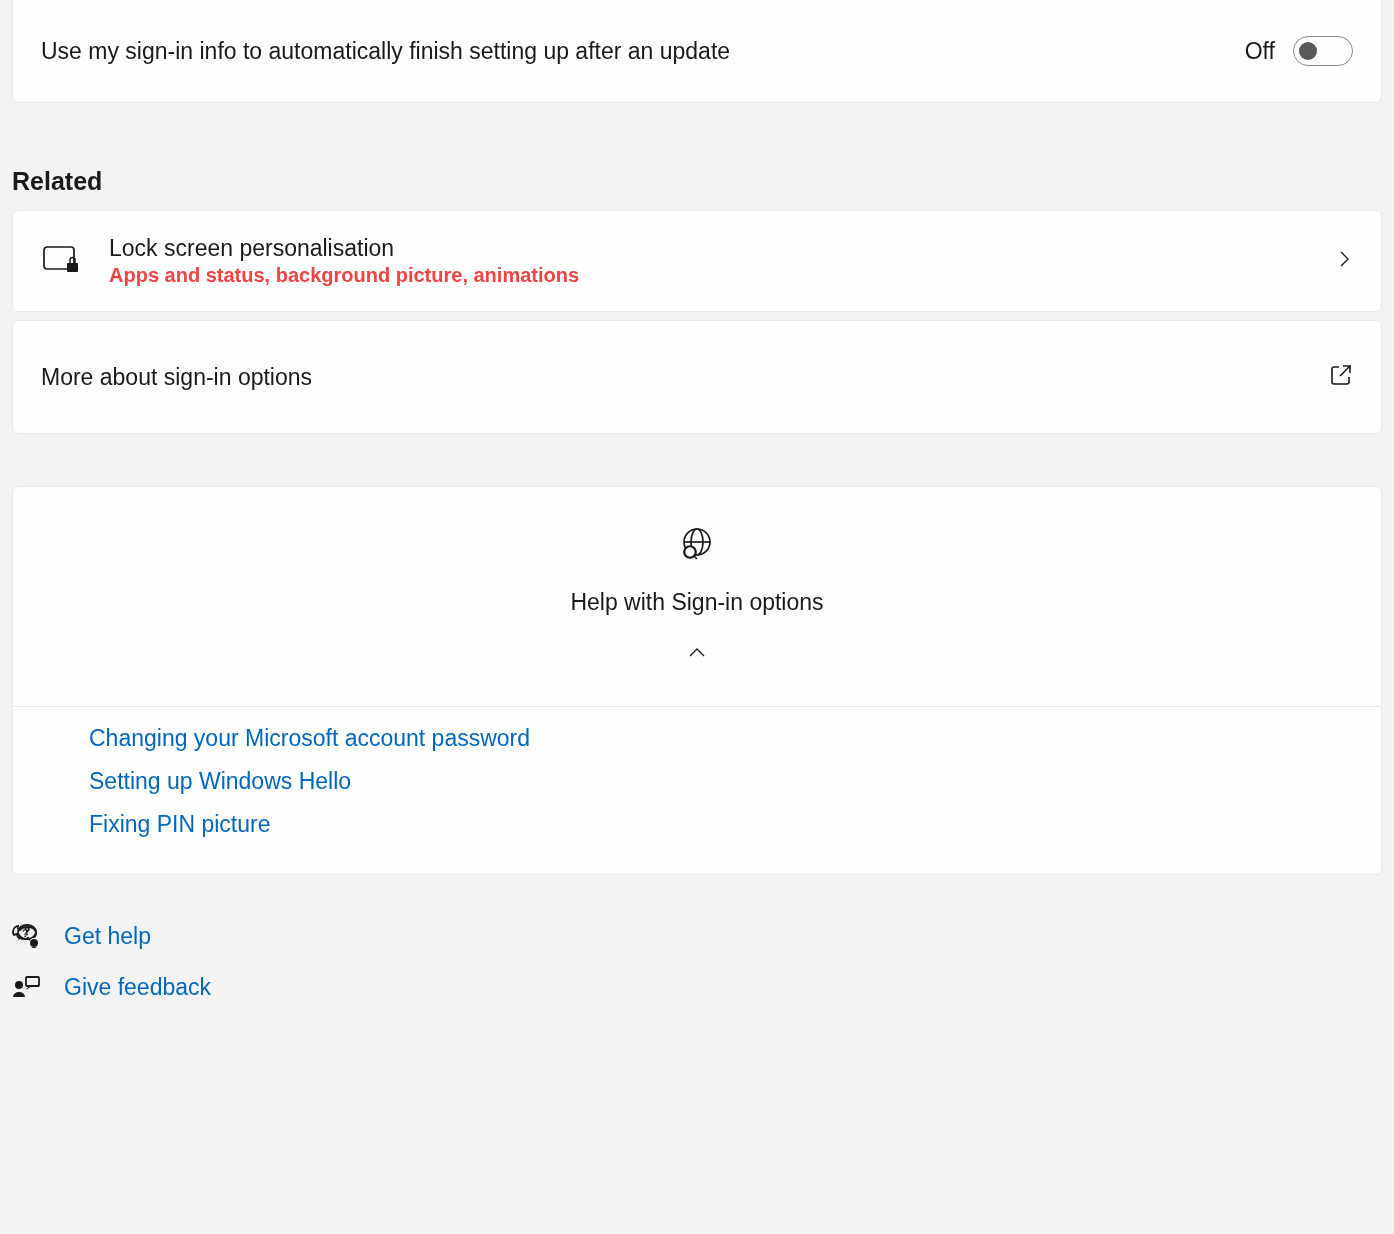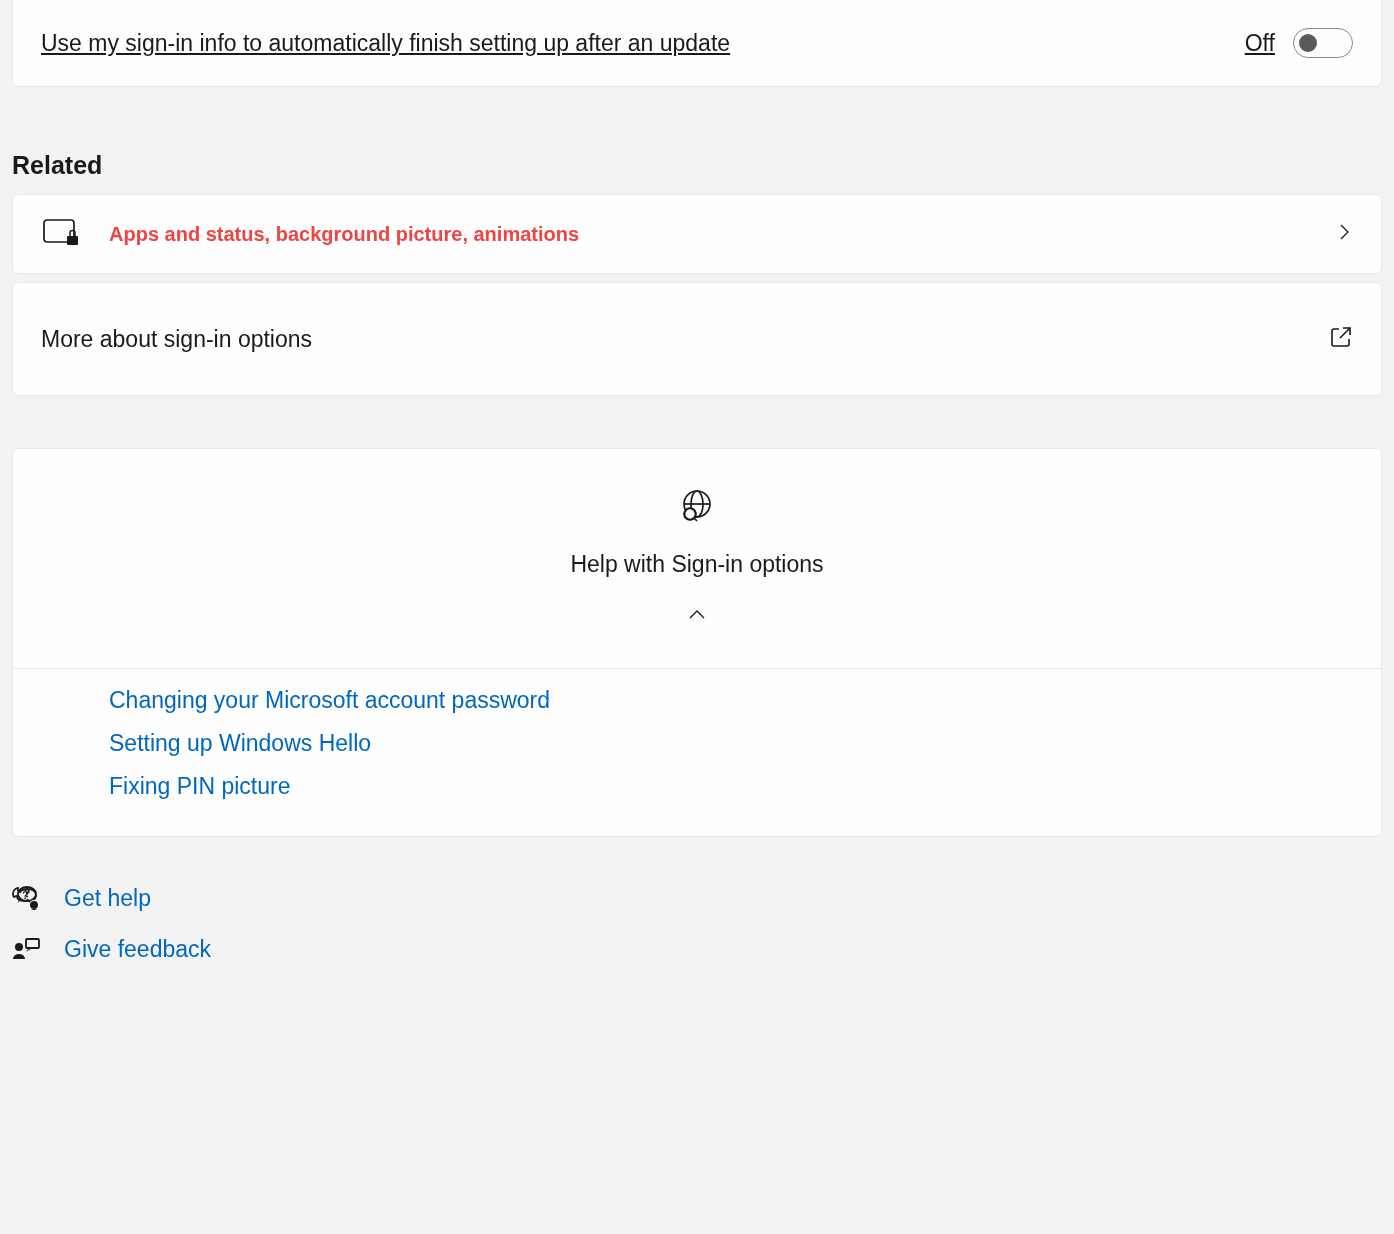--- a/index.html
+++ b/index.html
@@ -21,22 +21,21 @@
       margin: 0 12px 8px 12px;
     }
     .setting-row {
       display: flex;
       align-items: center;
       padding: 30px 28px;
       gap: 20px;
       cursor: pointer;
     }
     .setting-row.top {
-      padding: 28px 28px;
-      text-decoration: underline;
+      padding: 36px 28px;
     }
     .setting-label {
       font-size: 23px;
       font-weight: 400;
       color: #1a1a1a;
       flex: 1;
     }
     .toggle-container {
       display: flex;
       align-items: center;
@@ -131,21 +130,21 @@
       padding: 18px 28px 36px 28px;
       display: flex;
       flex-direction: column;
       gap: 16px;
     }
     .help-link {
       font-size: 23px;
       font-weight: 400;
       color: #0067c0;
       text-decoration: none;
-      margin-left: 68px;
+      margin-left: 48px;
       cursor: pointer;
       display: inline-block;
       width: fit-content;
     }
     .bottom-links {
       margin: 48px 12px 24px 12px;
       display: flex;
       flex-direction: column;
       gap: 24px;
     }
@@ -186,20 +185,21 @@
 <div class="card">
   <div class="related-row">
     <div class="row-icon-slot">
       <svg width="36" height="30" viewBox="0 0 36 30" fill="none" stroke="#1a1a1a" stroke-width="1.7">
         <rect x="1" y="1" width="30" height="22" rx="3"></rect>
         <rect x="24" y="17" width="11" height="9" rx="1" fill="#1a1a1a" stroke="none"></rect>
         <path d="M27 17 v-3 a2.5 2.5 0 0 1 5 0 v3" stroke="#1a1a1a" stroke-width="1.5" fill="none"></path>
       </svg>
     </div>
     <div class="row-text">
+      <div class="row-title">Lock screen personalisation</div>
       <div class="row-subtitle">Apps and status, background picture, animations</div>
     </div>
     <div class="chev">
       <svg width="18" height="18" viewBox="0 0 18 18" fill="none" stroke="#1a1a1a" stroke-width="1.3">
         <path d="M6 2 L13 9 L6 16"></path>
       </svg>
     </div>
   </div>
 </div>
 

